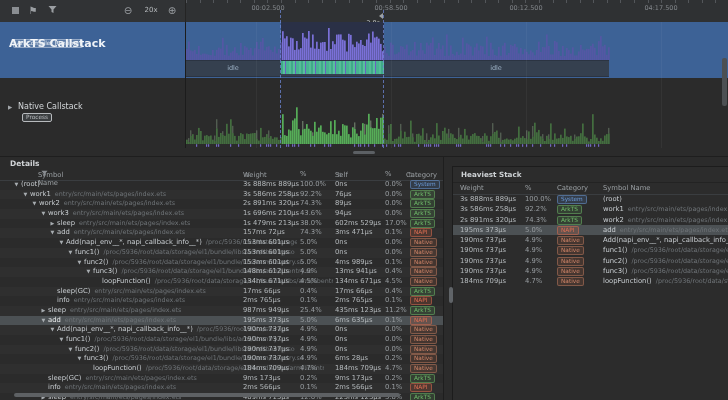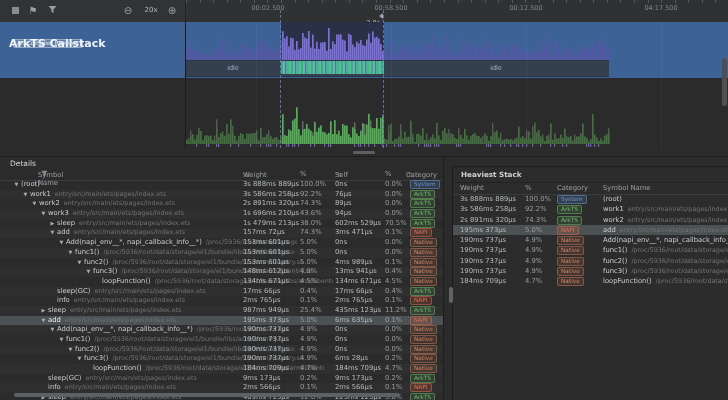--- a/index.html
+++ b/index.html
@@ -48,21 +48,21 @@
   #user-track{left:0;top:56px;width:542px;height:22px;background:#2b2b2b;border-bottom:1px solid #252525;}
   #native-track{left:0;top:78px;width:542px;height:48px;background:#2b2b2b;}
   .gridline{position:absolute;top:0;width:1px;height:126px;background:rgba(255,255,255,0.045);}
   .dash-line{position:absolute;top:10px;height:138px;width:0;border-left:1px dashed rgba(110,135,215,0.75);z-index:30;}
   #tracks-vscroll{left:722px;top:36px;width:5px;height:48px;background:#4d5053;border-radius:2px;}
   
   #splitter{left:0;top:148px;width:728px;height:8px;background:#2b2b2b;}
   #splitter .grip{position:absolute;left:353px;top:3px;width:22px;height:3px;background:#5c6064;border-radius:2px;}
   
   #details{left:0;top:156px;width:728px;height:244px;background:#2b2b2b;border-top:1px solid #1e1e1e;}
-  #details-title{position:absolute;left:10px;top:2px;font-size:7.5px;font-weight:normal;color:#d2d5d8;}
+  #details-title{position:absolute;left:10px;top:2px;font-size:7.5px;font-weight:bold;color:#d2d5d8;}
   #dtable-head{position:absolute;left:0;top:12px;width:443px;height:11px;border-bottom:1px solid #3a3d40;font-size:6.8px;color:#9ba0a4;}
   #dtable-head span{position:absolute;top:1px;}
   .ch-sym{left:38px;}.ch-w{left:243px;}.ch-p1{left:300px;}.ch-self{left:335px;}.ch-p2{left:385px;}.ch-cat{left:406px;}
   .sort{font-size:6px;color:#7c8084;margin-left:2px;}
   #filter-ic{position:relative;top:0px;margin-left:3px;}
   #dtable-rows{position:absolute;left:0;top:23px;width:443px;height:221px;overflow:hidden;}
   .trow{position:relative;width:443px;height:9.7px;line-height:9.7px;font-size:6.8px;white-space:nowrap;cursor:default;}
   .trow:nth-child(even){background:rgba(255,255,255,0.018);}
   .trow.sel{background:#4c5154;}
   .trow.sel .fn{color:#eceeef;}
@@ -163,20 +163,25 @@
   <span class="lbl">3.8s</span>
   <span class="ln"></span>
   <span class="arr-r"></span>
 </div>
 
 <div id="tracks" class="abs">
   <div id="side" class="abs">
     <div id="side-arkts" class="abs">
       <div class="ttl">ArkTS Callstack</div>
       <span class="trk-chip chip" style="position:absolute;left:13px;top:17px;border-color:rgba(255,255,255,0.35);">ArkCompiler Runtime</span>
+    </div>
+    <div id="side-native" class="side-row">
+      <span class="arr">▶</span>
+      <span class="ttl">Native Callstack</span>
+      <span class="chip grey-chip">Process</span>
     </div>
   </div>
   <div id="chart" class="abs">
     <div id="arkts-track" class="abs">
       <div id="arkts-selbg" class="abs"></div>
       <svg id="arkts-bars" width="542" height="38" style="position:absolute;left:0;top:0;">
           <rect x="0" y="27.0" width="1.7" height="11.0" fill="#5a55a8" opacity="0.8"></rect>
           <rect x="2" y="19.5" width="1.7" height="18.5" fill="#5a55a8" opacity="0.8"></rect>
           <rect x="4" y="28.4" width="1.7" height="9.6" fill="#5a55a8" opacity="0.8"></rect>
           <rect x="6" y="29.2" width="1.7" height="8.8" fill="#5a55a8" opacity="0.8"></rect>
@@ -775,21 +780,21 @@
         <span class="c-p1">43.6%</span>
         <span class="c-s">94μs</span>
         <span class="c-p2">0.0%</span>
         <span class="c-cat"><span class="chip" style="color: rgb(111, 188, 106); background: rgba(90, 155, 85, 0.18); border-color: rgba(111, 188, 106, 0.5);">ArkTS</span></span>
       </div>
       <div class="trow">
         <span class="c-sym" style="padding-left: 48px;"><span class="arrow">▶</span><span class="fn">sleep</span><span class="fp">entry/src/main/ets/pages/index.ets</span></span>
         <span class="c-w">1s 479ms 213μs</span>
         <span class="c-p1">38.0%</span>
         <span class="c-s">602ms 529μs</span>
-        <span class="c-p2">70.5%</span>
+        <span class="c-p2">17.0%</span>
         <span class="c-cat"><span class="chip" style="color: rgb(111, 188, 106); background: rgba(90, 155, 85, 0.18); border-color: rgba(111, 188, 106, 0.5);">ArkTS</span></span>
       </div>
       <div class="trow">
         <span class="c-sym" style="padding-left: 48px;"><span class="arrow">▼</span><span class="fn">add</span><span class="fp">entry/src/main/ets/pages/index.ets</span></span>
         <span class="c-w">157ms 72μs</span>
         <span class="c-p1">74.3%</span>
         <span class="c-s">3ms 471μs</span>
         <span class="c-p2">0.1%</span>
         <span class="c-cat"><span class="chip" style="color: rgb(222, 110, 82); background: rgba(190, 90, 60, 0.22); border-color: rgba(222, 110, 82, 0.5);">NAPI</span></span>
       </div>

